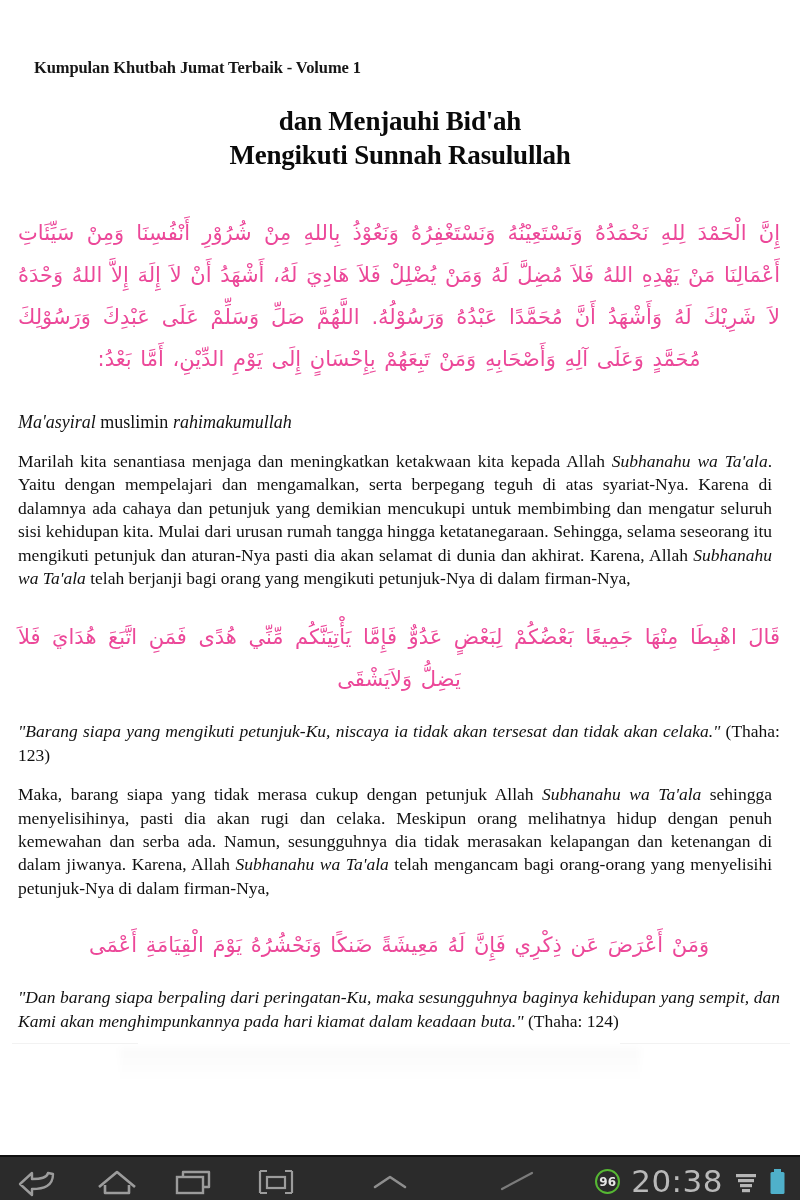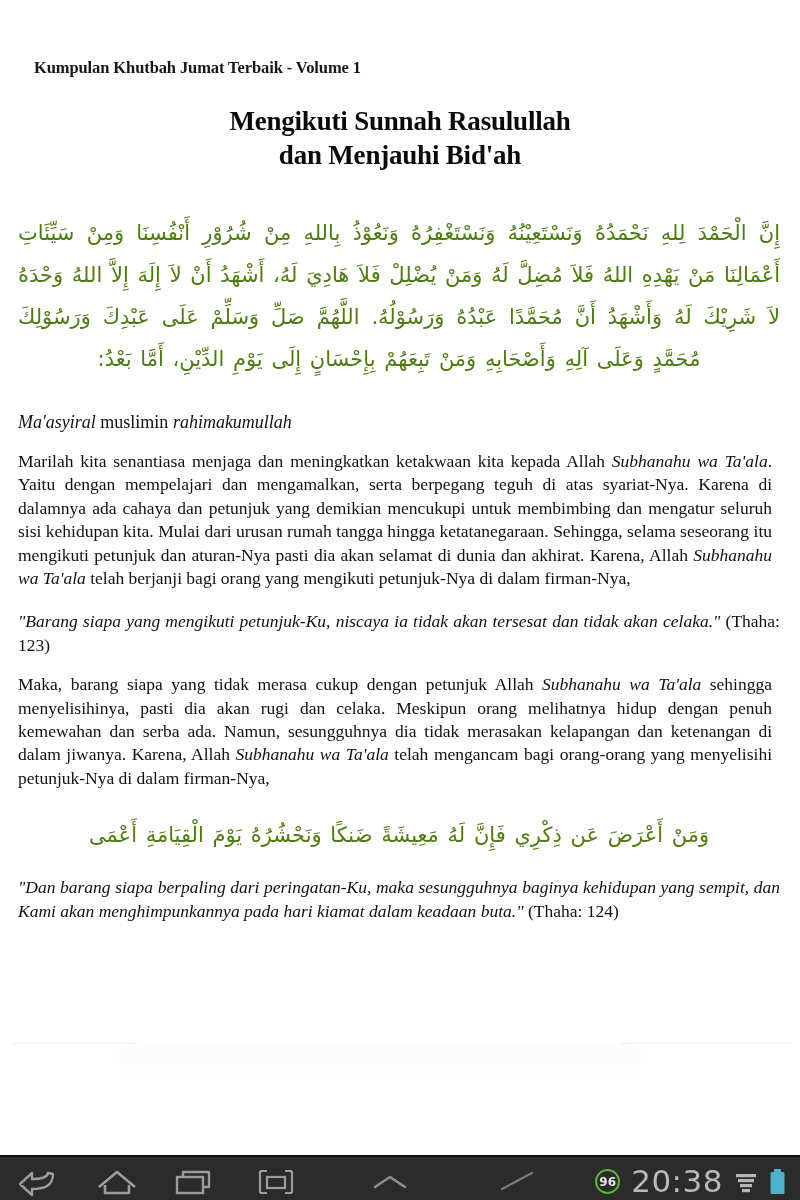--- a/index.html
+++ b/index.html
@@ -73,21 +73,21 @@
     width: 762px;
   }
 
   .arabic {
     direction: rtl;
     text-align: justify;
     text-align-last: center;
     font-family: "DejaVu Sans", "Liberation Sans", sans-serif;
     font-size: 21px;
     line-height: 42px;
-    color: #4d7c0f;
+    color: #ec4899;
     unicode-bidi: bidi-override;
     word-spacing: 2px;
   }
   .arabic.ar-open  { margin: 0 0 0 0; }
   .arabic.ar-v123  { margin: 26px 0 0 0; }
   .arabic.ar-v124  { margin: 24px 0 0 0; text-align-last: center; }
 
   .salutation {
     margin: 30px 0 0 0;
     font-size: 18px;
@@ -199,32 +199,33 @@
 <body>
 
 <div id="reader-page">
 
   <div id="book-header">
     <div id="header-rule"></div>
     <div id="header-title">Kumpulan Khutbah Jumat Terbaik - Volume 1</div>
   </div>
 
   <div id="khutbah-title">
+    <span class="tl">dan Menjauhi Bid'ah</span>
     <span class="tl">Mengikuti Sunnah Rasulullah</span>
-    <span class="tl">dan Menjauhi Bid'ah</span>
   </div>
 
   <div id="content">
 
     <div class="arabic ar-open">إِنَّ الْحَمْدَ لِلهِ نَحْمَدُهُ وَنَسْتَعِيْنُهُ وَنَسْتَغْفِرُهُ وَنَعُوْذُ بِاللهِ مِنْ شُرُوْرِ أَنْفُسِنَا وَمِنْ سَيِّئَاتِ أَعْمَالِنَا مَنْ يَهْدِهِ اللهُ فَلاَ مُضِلَّ لَهُ وَمَنْ يُضْلِلْ فَلاَ هَادِيَ لَهُ، أَشْهَدُ أَنْ لاَ إِلَهَ إِلاَّ اللهُ وَحْدَهُ لاَ شَرِيْكَ لَهُ وَأَشْهَدُ أَنَّ مُحَمَّدًا عَبْدُهُ وَرَسُوْلُهُ. اللَّهُمَّ صَلِّ وَسَلِّمْ عَلَى عَبْدِكَ وَرَسُوْلِكَ مُحَمَّدٍ وَعَلَى آلِهِ وَأَصْحَابِهِ وَمَنْ تَبِعَهُمْ بِإِحْسَانٍ إِلَى يَوْمِ الدِّيْنِ، أَمَّا بَعْدُ:</div>
 
     <div class="salutation"><i>Ma'asyiral</i><span> muslimin </span><i>rahimakumullah</i></div>
 
     <p class="body"><span>Marilah kita senantiasa menjaga dan meningkatkan ketakwaan kita kepada Allah </span><i>Subhanahu wa Ta'ala</i><span>. Yaitu dengan mempelajari dan mengamalkan, serta berpegang teguh di atas syariat-Nya. Karena di dalamnya ada cahaya dan petunjuk yang demikian mencukupi untuk membimbing dan mengatur seluruh sisi kehidupan kita. Mulai dari urusan rumah tangga hingga ketatanegaraan. Sehingga, selama seseorang itu mengikuti petunjuk dan aturan-Nya pasti dia akan selamat di dunia dan akhirat. Karena, Allah </span><i>Subhanahu wa Ta'ala</i><span> telah berjanji bagi orang yang mengikuti petunjuk-Nya di dalam firman-Nya,</span></p>
 
+    <div class="arabic ar-v123">قَالَ اهْبِطَا مِنْهَا جَمِيعًا بَعْضُكُمْ لِبَعْضٍ عَدُوٌّ فَإِمَّا يَأْتِيَنَّكُم مِّنِّي هُدًى فَمَنِ اتَّبَعَ هُدَايَ فَلاَ يَضِلُّ وَلاَيَشْقَى</div>
 
     <p class="translation"><span class="q">"Barang siapa yang mengikuti petunjuk-Ku, niscaya ia tidak akan tersesat dan tidak akan celaka."</span><span class="ref"> (Thaha: 123)</span></p>
 
     <p class="body"><span>Maka, barang siapa yang tidak merasa cukup dengan petunjuk Allah </span><i>Subhanahu wa Ta'ala</i><span> sehingga menyelisihinya, pasti dia akan rugi dan celaka. Meskipun orang melihatnya hidup dengan penuh kemewahan dan serba ada. Namun, sesungguhnya dia tidak merasakan kelapangan dan ketenangan di dalam jiwanya. Karena, Allah </span><i>Subhanahu wa Ta'ala</i><span> telah mengancam bagi orang-orang yang menyelisihi petunjuk-Nya di dalam firman-Nya,</span></p>
 
     <div class="arabic ar-v124">وَمَنْ أَعْرَضَ عَن ذِكْرِي فَإِنَّ لَهُ مَعِيشَةً ضَنكًا وَنَحْشُرُهُ يَوْمَ الْقِيَامَةِ أَعْمَى</div>
 
     <p class="translation"><span class="q">"Dan barang siapa berpaling dari peringatan-Ku, maka sesungguhnya baginya kehidupan yang sempit, dan Kami akan menghimpunkannya pada hari kiamat dalam keadaan buta."</span><span class="ref"> (Thaha: 124)</span></p>
 
   </div>

